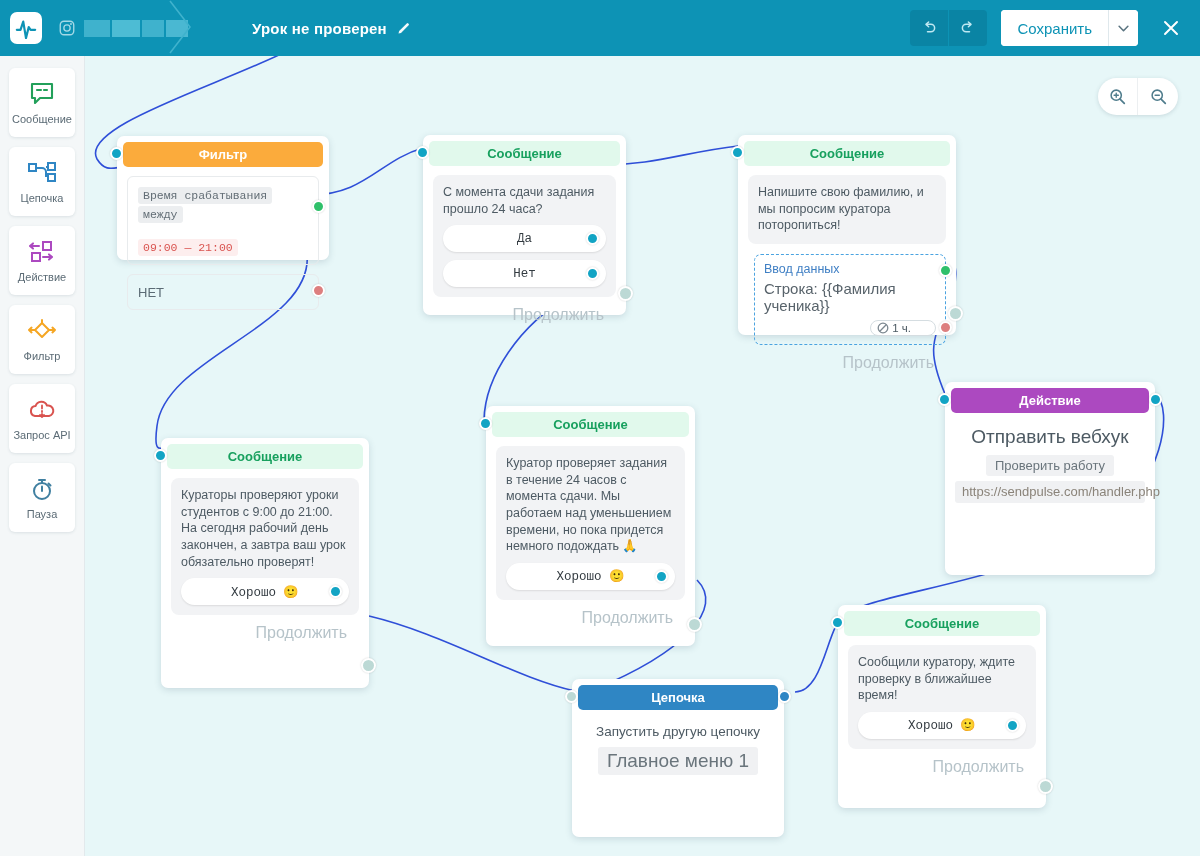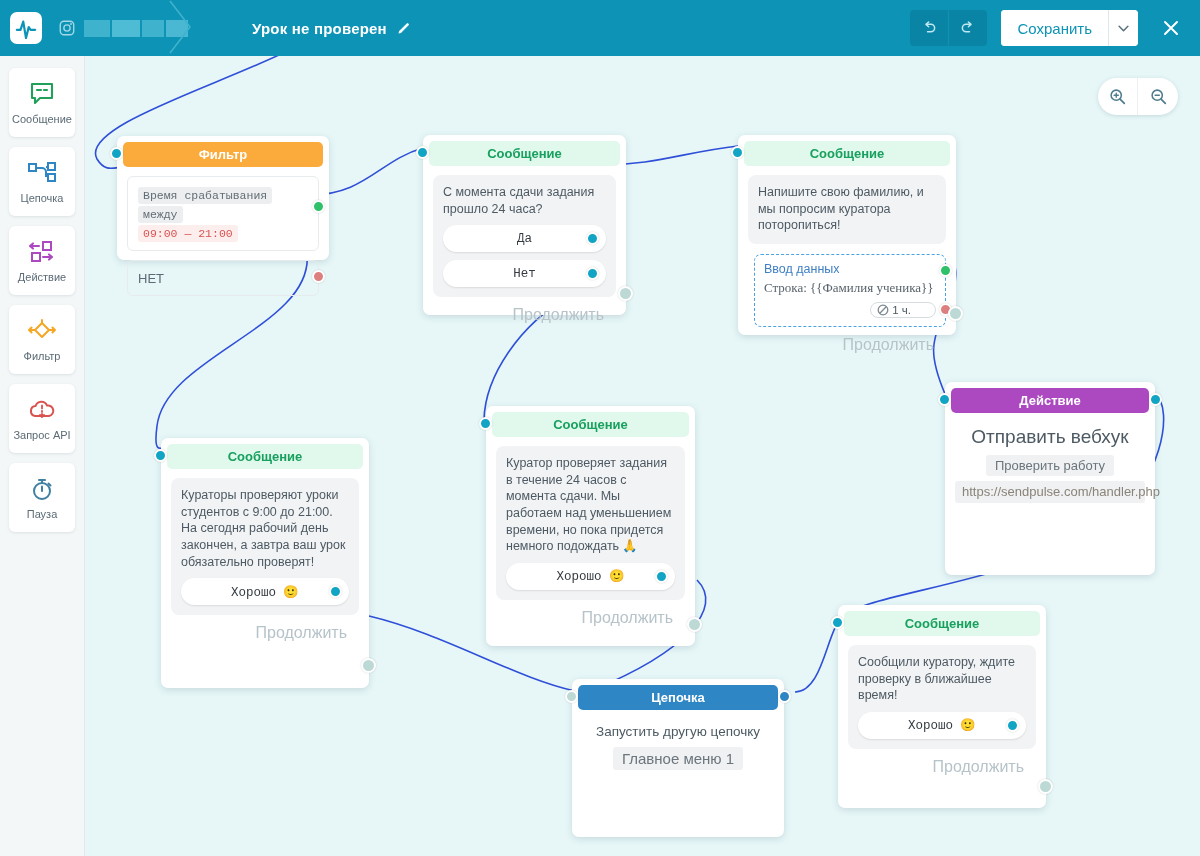--- a/index.html
+++ b/index.html
@@ -140,32 +140,32 @@
   .f-row {
     border: 1px solid #e8ebed; border-radius: 6px; margin: 9px 10px 0 10px;
     padding: 8px 10px 8px 10px; position: relative; min-height: 34px;
   }
   .chip {
     display: inline-block; background: #eceef0; color: #626d75; border-radius: 3px;
     font-family: "Liberation Mono", monospace; font-size: 11.5px; padding: 2px 5px; margin-right: 5px;
   }
   .chip-time {
     display: inline-block; background: #fdeeee; color: #d9534f; border-radius: 3px;
-    font-family: "Liberation Mono", monospace; font-size: 11.5px; padding: 2px 5px; margin-top: 2px;
+    font-family: "Liberation Mono", monospace; font-size: 11.5px; padding: 2px 5px; margin-top: 16px;
   }
   .f-no { font-size: 13px; color: #5b6b75; }
 
   
   .dinput {
     border: 1.6px dashed #4aa3e0; border-radius: 7px; margin: 10px 10px 0 16px;
     padding: 7px 9px 8px 9px; position: relative;
   }
   .dinput .t { font-size: 12.5px; color: #3f7fc4; }
-  .dinput .s { font-size: 13px; color: #58636b; margin-top: 4px;
-               font-family: Liberation Serif, serif; }
+  .dinput .s { font-size: 15px; color: #58636b; margin-top: 4px;
+               font-family: Liberation Sans, sans-serif; }
   .dinput .ttl {
     display: inline-block; border: 1px solid #d5dde1; border-radius: 12px;
     font-size: 11.5px; color: #4d5a63; padding: 1px 24px 1px 6px; margin-top: 6px;
   }
   .dinput .ttl svg { vertical-align: -2px; margin-right: 3px; }
   .d-right { text-align: right; }
 
   
   .act-title { text-align:center; font-size:19px; color:#4d5a63; margin-top:13px; }
   .act-chip {
@@ -173,21 +173,21 @@
     border-radius:3px; font-size:13px; padding:3px 9px; width: fit-content;
   }
   .act-url {
     display:block; margin: 5px 10px 0 10px; background:#f0f1f3; color:#8a8379;
     border-radius:3px; font-size:13px; padding:3px 7px; text-align:center; line-height:1.25;
   }
   
   .ch-title { text-align:center; font-size:13.5px; color:#4d5a63; margin-top:14px; }
   .ch-chip {
     display:block; margin: 8px auto 0 auto; background:#f0f1f3; color:#6a757c;
-    border-radius:3px; font-size:15px; padding:3px 9px; width: fit-content;
+    border-radius:3px; font-size:19px; padding:3px 9px; width: fit-content;
   }
 </style>
 </head>
 <body>
 
 <div id="app">
 
   <div class="topbar">
     <div class="logo-box">
       <svg width="22" height="22" viewBox="0 0 24 24">

